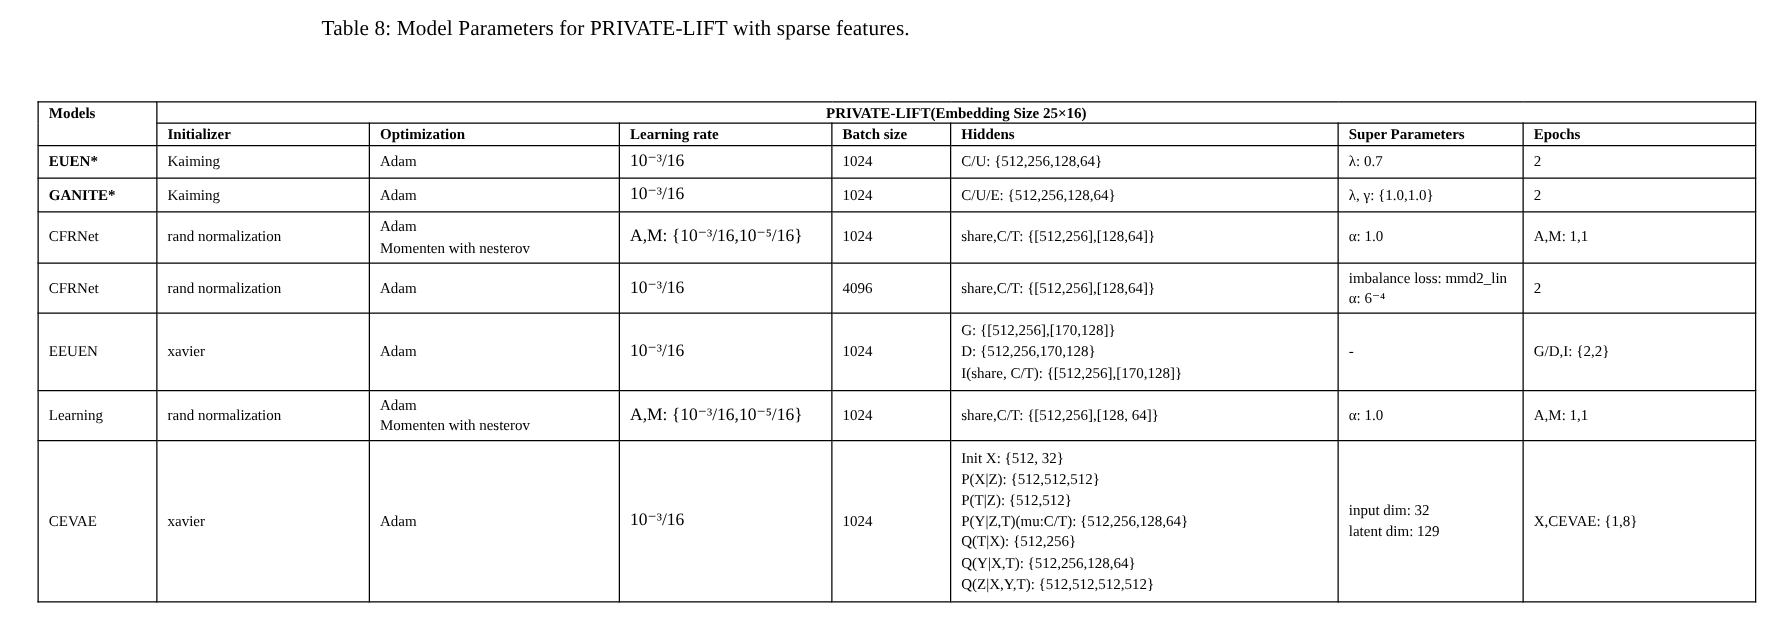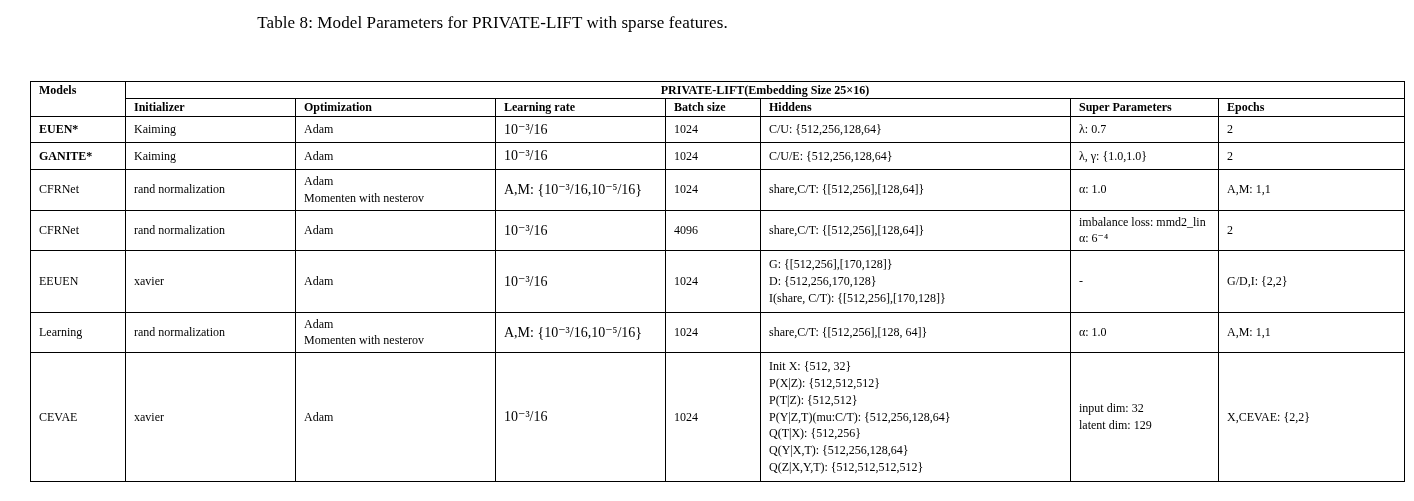--- a/index.html
+++ b/index.html
@@ -156,16 +156,16 @@
       <td>1024</td>
       <td>Init X: {512, 32}
 P(X|Z): {512,512,512}
 P(T|Z): {512,512}
 P(Y|Z,T)(mu:C/T): {512,256,128,64}
 Q(T|X): {512,256}
 Q(Y|X,T): {512,256,128,64}
 Q(Z|X,Y,T): {512,512,512,512}</td>
       <td>input dim: 32
 latent dim: 129</td>
-      <td>X,CEVAE: {2,2}</td>
+      <td>X,CEVAE: {1,8}</td>
     </tr>
   </tbody>
 </table>
 
 </body></html>

